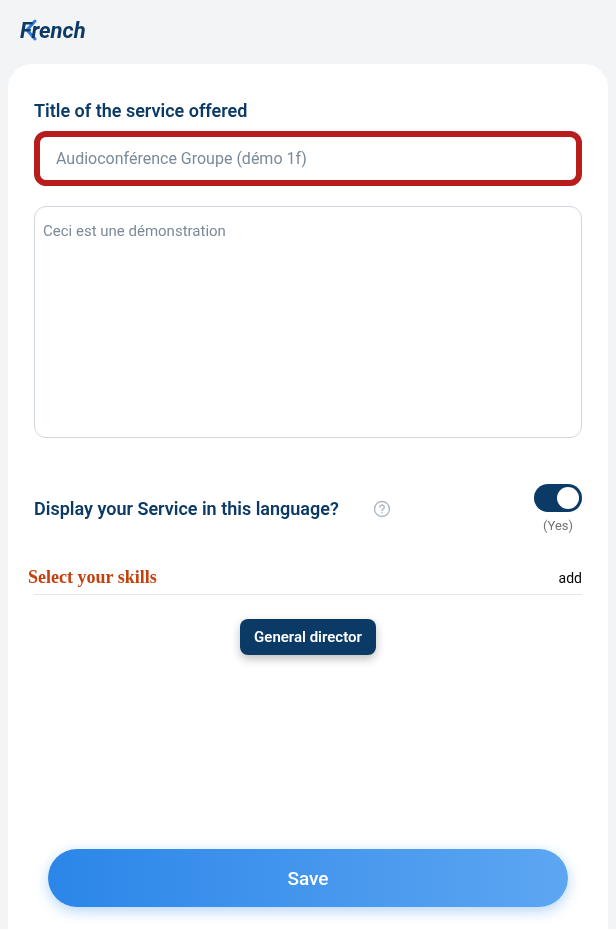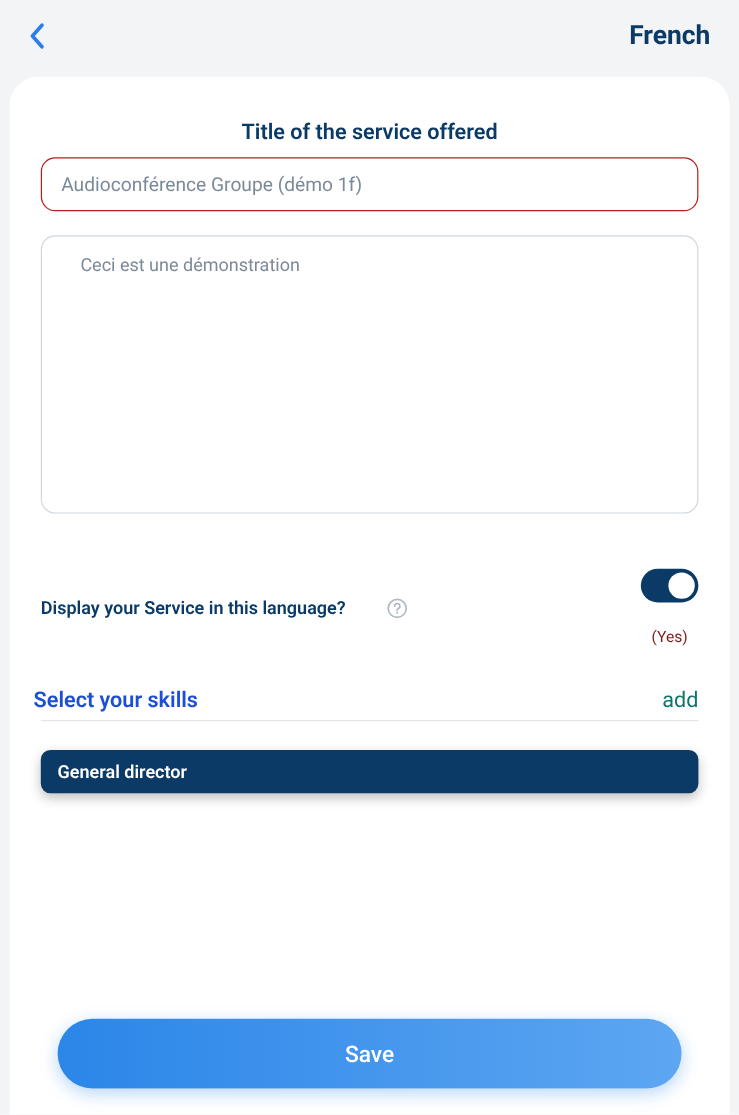--- a/index.html
+++ b/index.html
@@ -17,74 +17,74 @@
       height: 60px;
     }
     .back-icon {
       color: #2b7de8;
       font-size: 0;
       cursor: pointer;
     }
     .back-icon svg { display: block; }
     .header-title {
       flex: 1;
-      text-align: right;
+      text-align: left;
       font-size: 22px;
       font-weight: 700;
       color: #0b3a66;
       margin-left: -18px;
+      font-style: italic;
     }
     .card {
       background: #fff;
       border-radius: 24px 24px 0 0;
       margin: 4px 8px 0 8px;
       padding: 36px 26px 20px 26px;
       height: 865px;
       position: relative;
     }
     .field-label {
       font-size: 18px;
       font-weight: 600;
       color: #0b3a66;
       margin-bottom: 10px;
       display: block;
-      text-align: center;
     }
     .text-input {
       width: 100%;
-      border: 1px solid #b91c1c;
+      border: 6px solid #b91c1c;
       border-radius: 12px;
       padding: 12px 16px;
       font-size: 16px;
       color: #7b8a99;
       outline: none;
       background: #fff;
     }
     .textarea {
       width: 100%;
       border: 1px solid #d0d7de;
       border-radius: 12px;
-      padding: 14px 32px;
+      padding: 14px 8px;
       font-size: 15px;
       color: #7b8a99;
       outline: none;
       height: 232px;
       resize: none;
       background: #fff;
       line-height: 1.4;
     }
     .field-group { margin-bottom: 20px; }
     .toggle-row {
       display: flex;
       align-items: center;
       margin-top: 42px;
       position: relative;
     }
     .toggle-label {
-      font-size: 15px;
+      font-size: 18px;
       font-weight: 600;
       color: #0b3a66;
     }
     .help-icon {
       margin-left: 34px;
       color: #b0b9c2;
     }
     .help-icon svg { display: block; }
     .toggle-wrap {
       margin-left: auto;
@@ -104,48 +104,48 @@
       width: 22px;
       height: 22px;
       background: #fff;
       border-radius: 50%;
       position: absolute;
       top: 3px;
       right: 3px;
     }
     .toggle-yes {
       font-size: 13px;
-      color: #7f1d1d;
-      margin-top: 22px;
+      color: #737373;
+      margin-top: 6px;
     }
     .skills-header {
       display: flex;
       align-items: baseline;
       margin-top: 34px;
       border-bottom: 1px solid #e3e7eb;
       padding-bottom: 6px;
     }
     .skills-title {
       font-size: 18px;
       font-weight: 600;
-      color: #1d4ed8;
+      color: #c2410c;
       margin-left: -6px;
+      font-family: Liberation Serif, serif;
     }
     .add-link {
       margin-left: auto;
-      color: #0f766e;
-      font-size: 18px;
+      color: #000000;
+      font-size: 14px;
       cursor: pointer;
     }
     .chips {
       display: flex;
       justify-content: center;
       gap: 18px;
       margin-top: 24px;
-      flex-direction: column;
     }
     .chip {
       background: #0b3a66;
       color: #fff;
       font-size: 15px;
       font-weight: 600;
       padding: 9px 14px;
       border-radius: 8px;
       box-shadow: 0 4px 10px rgba(0,0,0,0.25);
       cursor: pointer;

